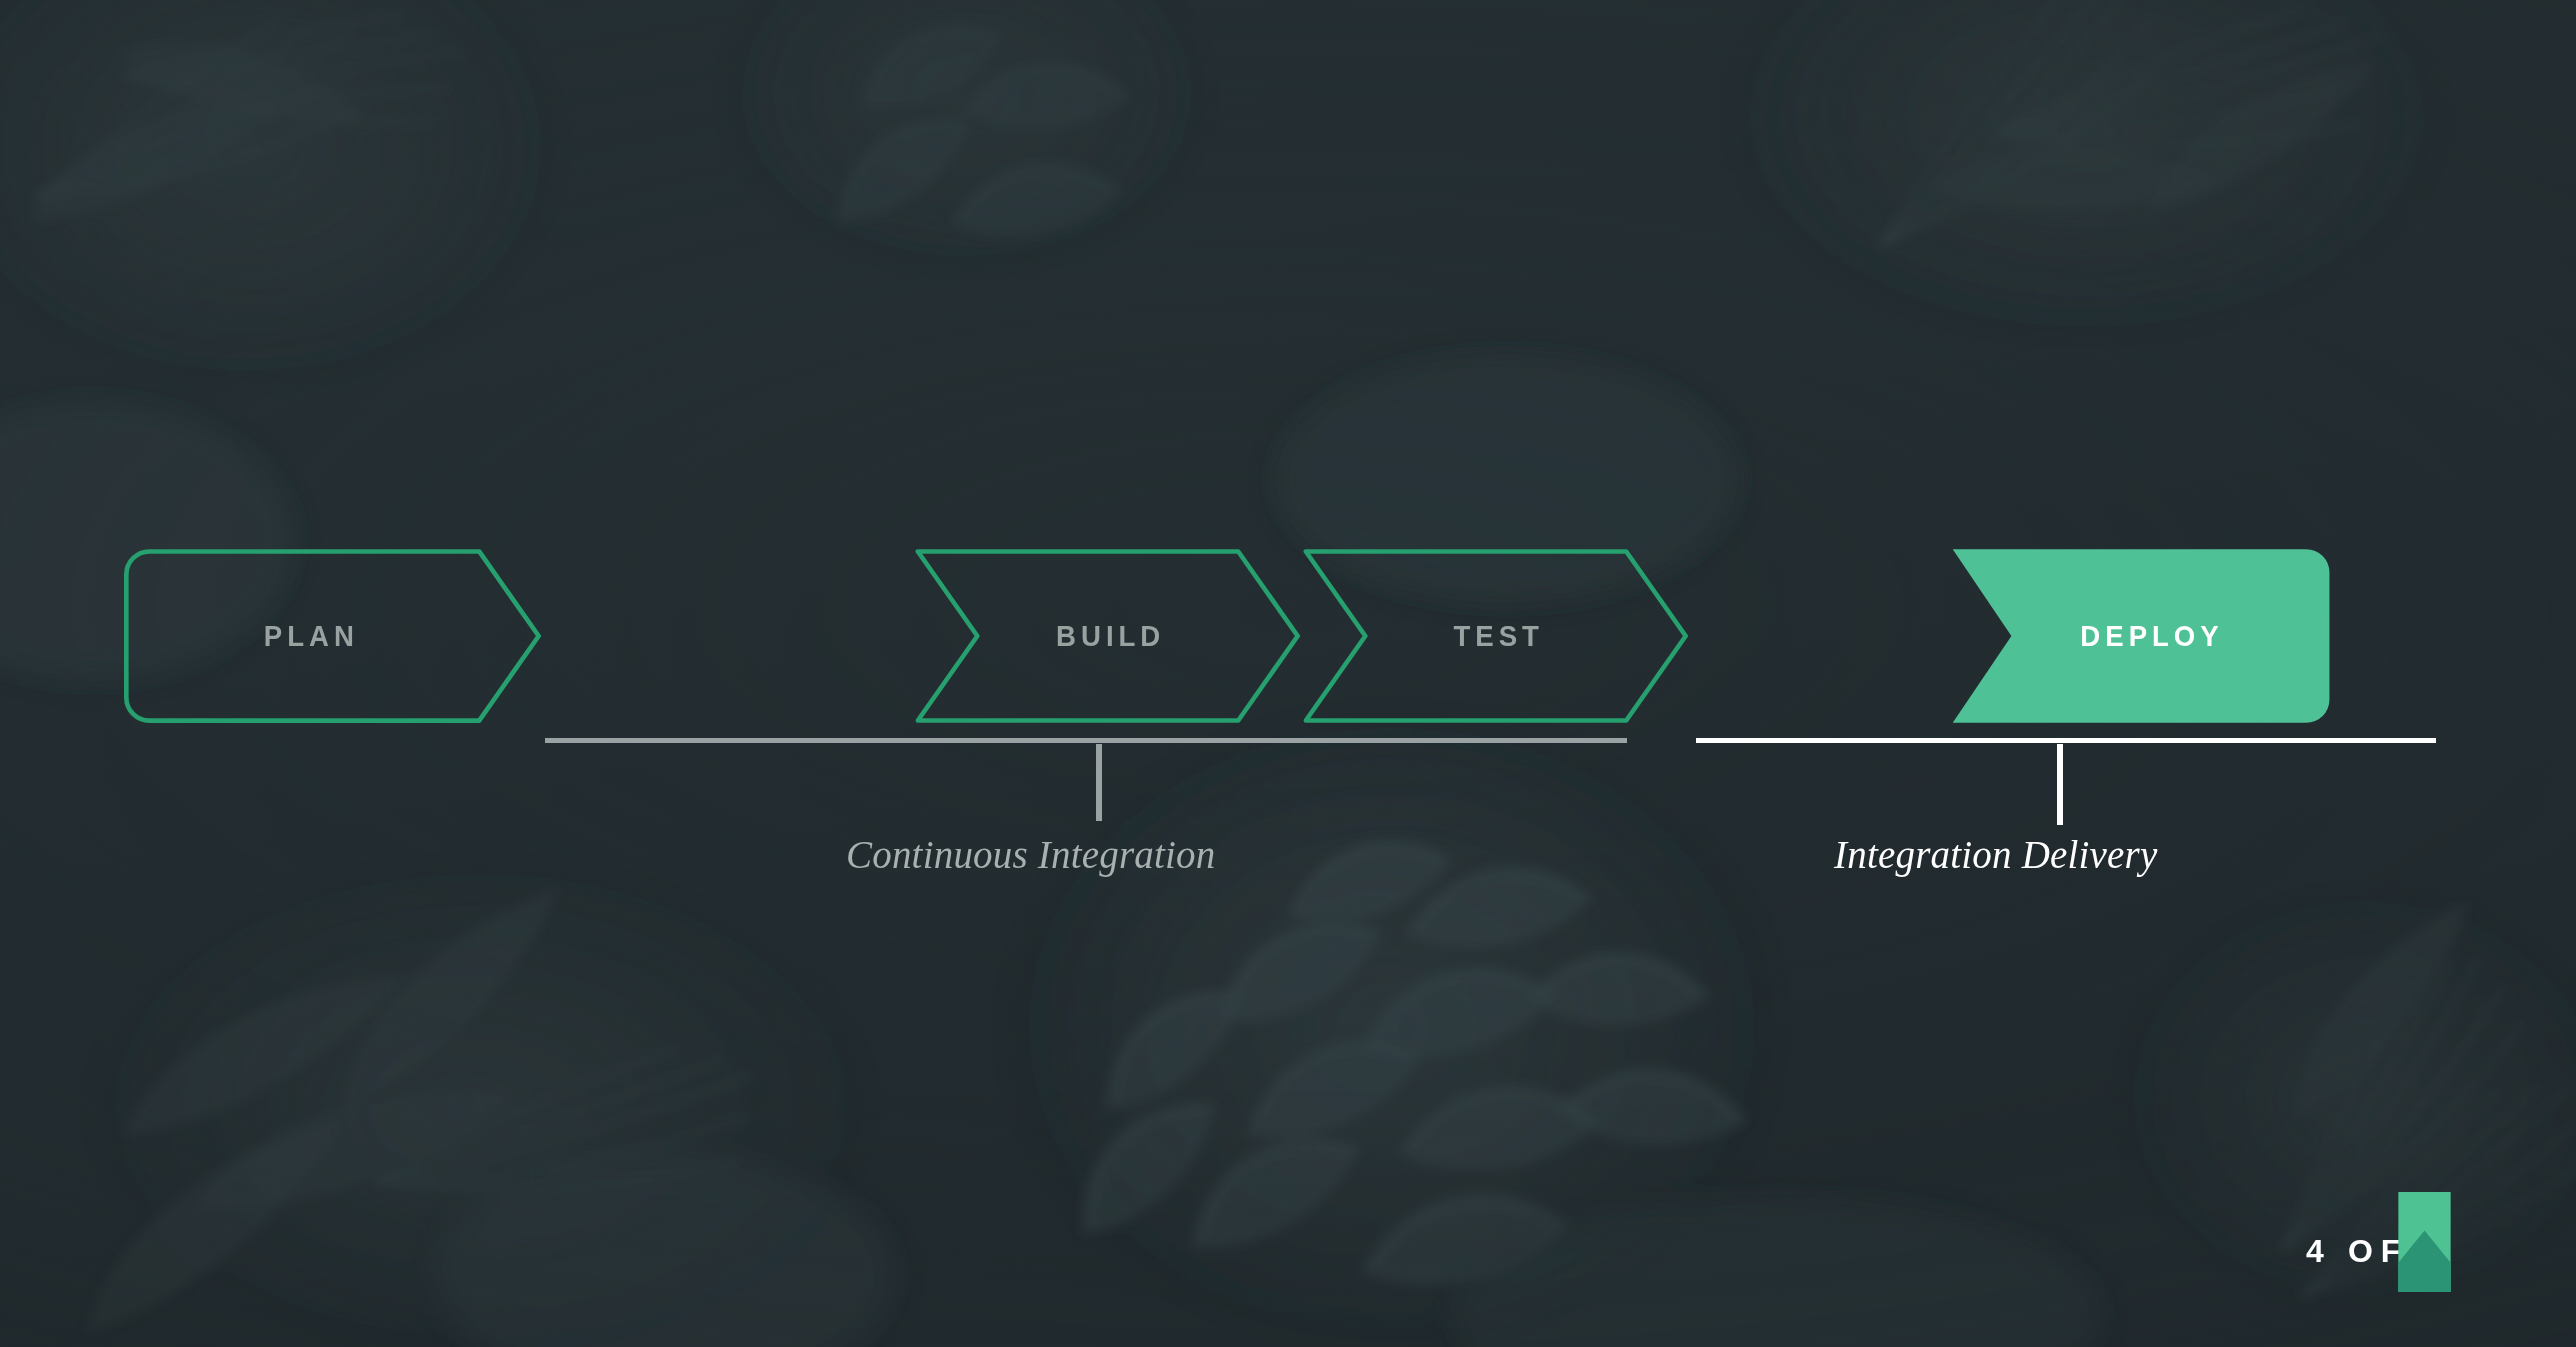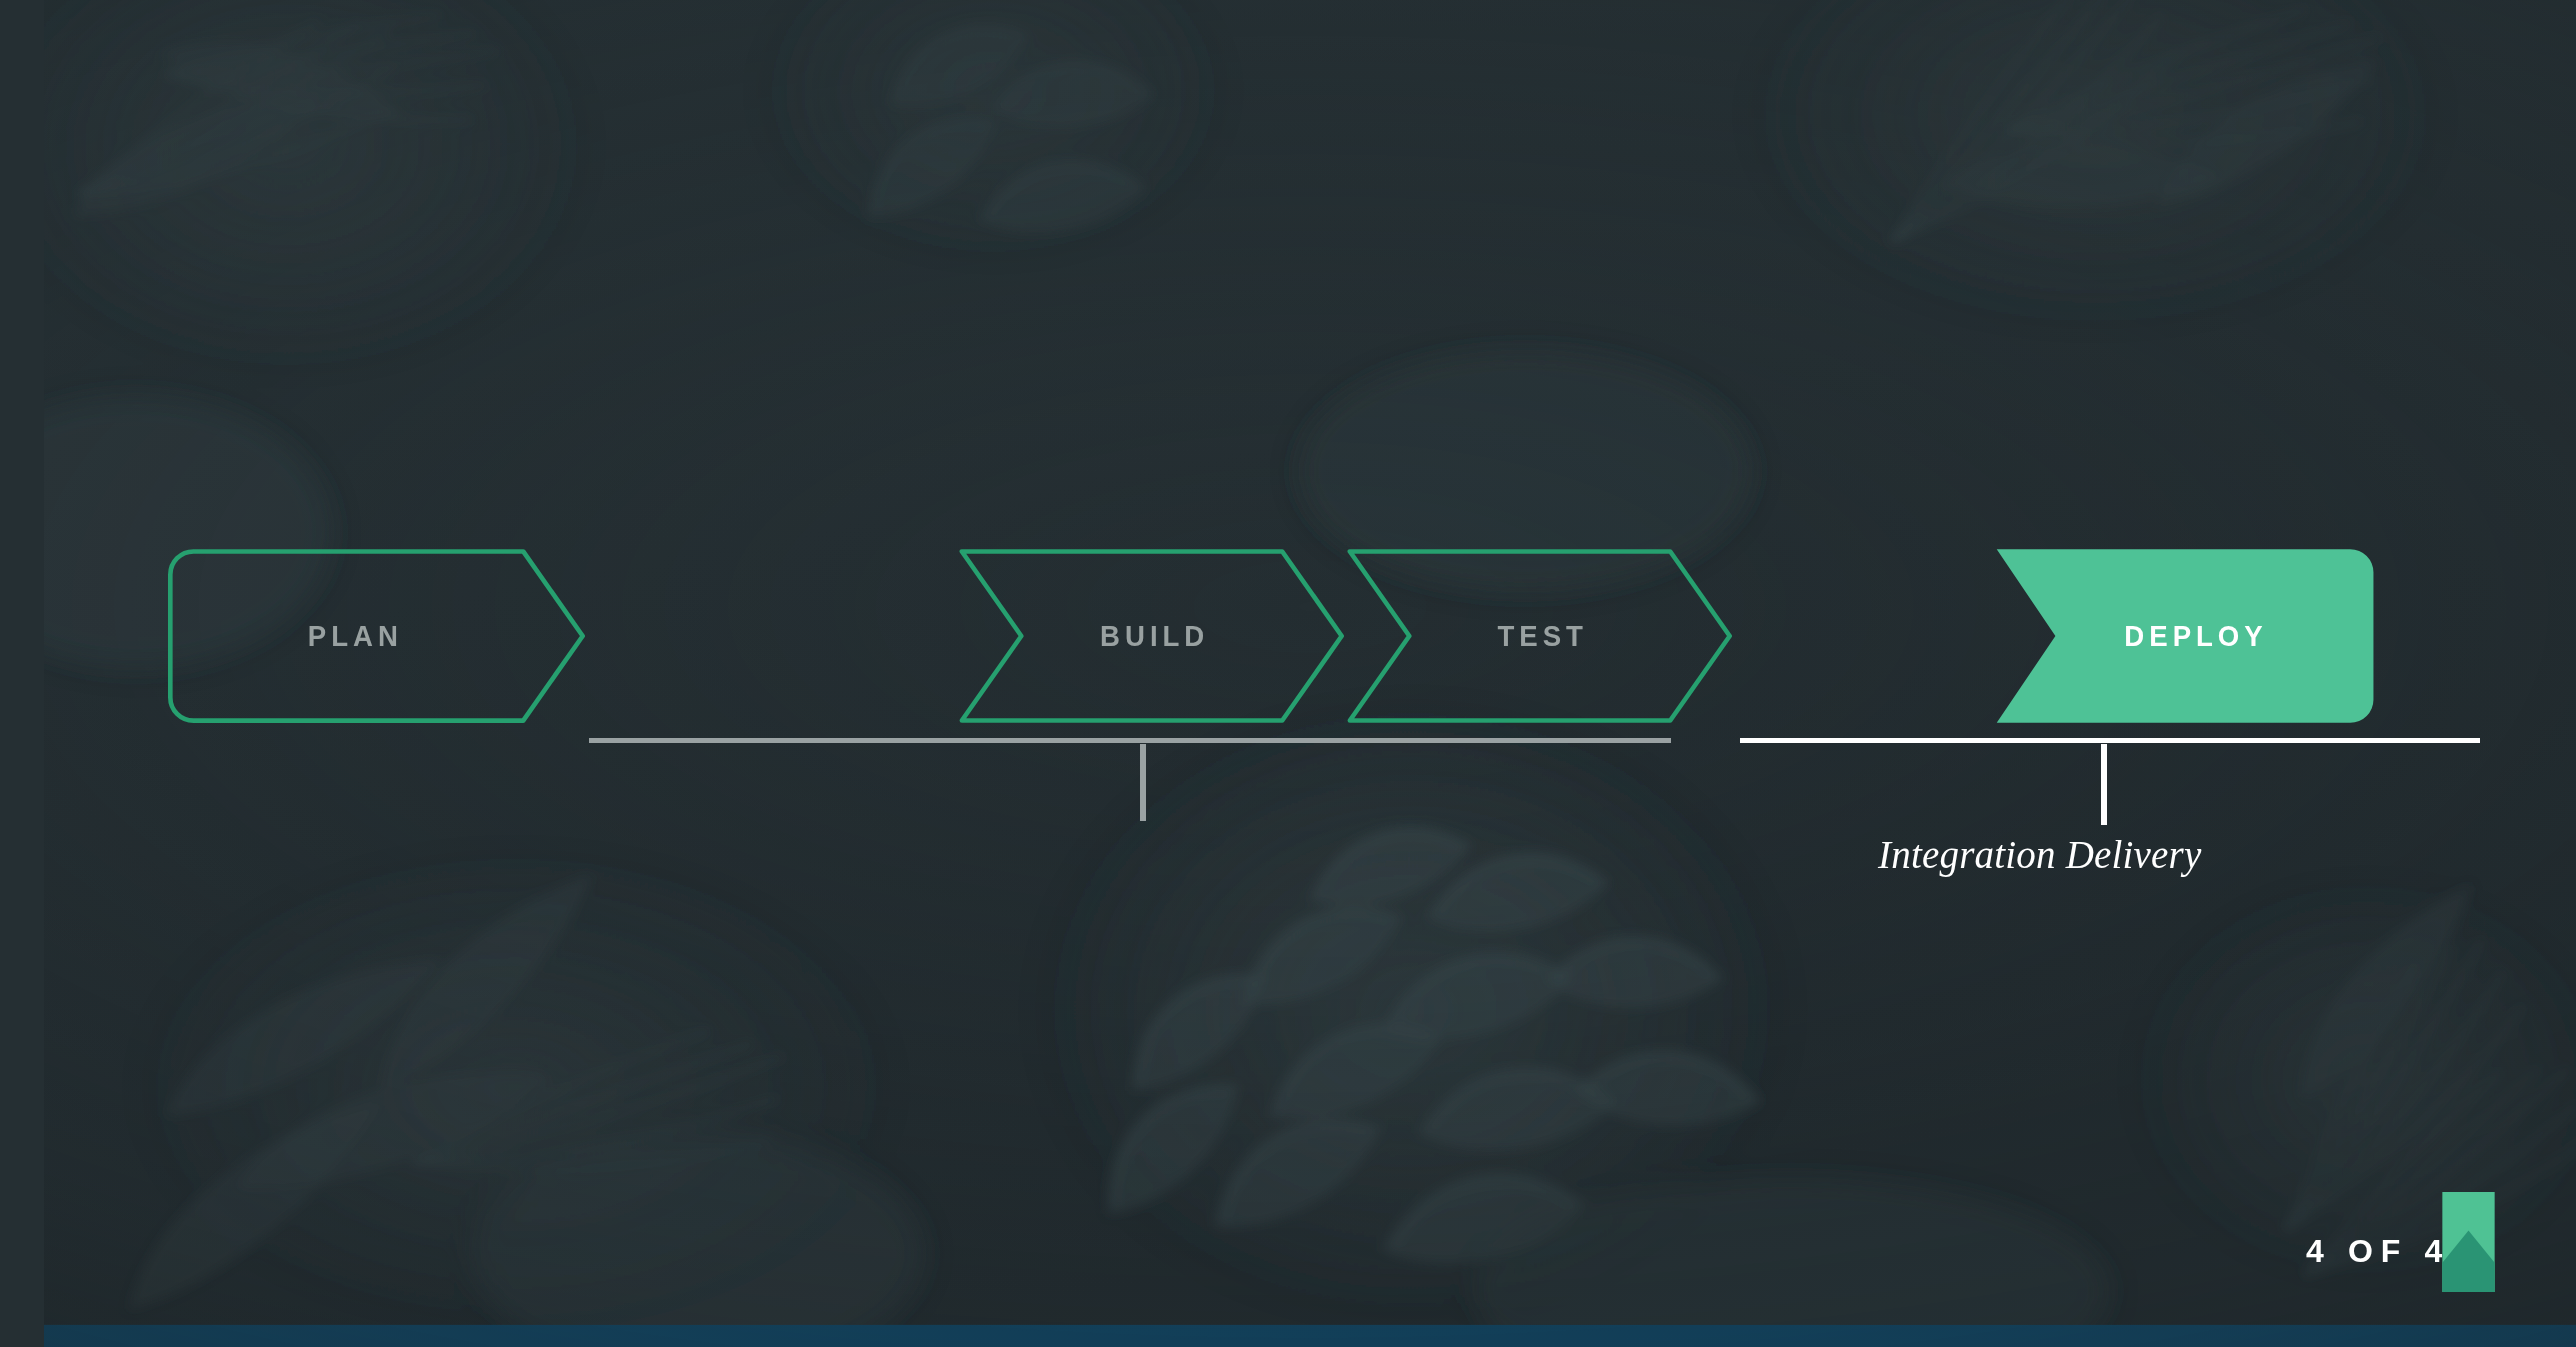--- a/index.html
+++ b/index.html
@@ -15,22 +15,21 @@
     position: relative;
     background: #252f33;
     font-family: "Liberation Sans", sans-serif;
   }
 
   
   #slide {
     position: absolute;
     inset: 0;
     overflow: hidden;
-    background: #0c4a6e;
-    margin-left: 44px;
+    background: #000000;
   }
 
   #bg-texture {
     position: absolute;
     inset: 0;
     opacity: 1;
     pointer-events: none;
   }
 
   #bg-vignette {
@@ -276,20 +275,21 @@
     <div class="stage" style="left:1945px; width:386px;">
       <svg width="386" height="174" viewBox="0 0 500 225">
         <path d="M 10 0 H 468 A 30 30 0 0 1 498 30 V 195 A 30 30 0 0 1 468 225 H 10 L 86 112.5 Z" fill="#4ec296"></path>
       </svg>
       <div class="stage-label active" style="padding-left:46px; padding-right:15.5px;">DEPLOY</div>
     </div>
   </div>
 
   <div class="group-rule" id="ci-rule"></div>
   <div class="group-tick" id="ci-tick"></div>
+  <div class="group-caption" id="ci-caption">Continuous Integration</div>
 
   <div class="group-rule" id="cd-rule"></div>
   <div class="group-tick" id="cd-tick"></div>
   <div class="group-caption" id="cd-caption">Integration Delivery</div>
 
   <div id="page-indicator">4 OF 4</div>
 
   <div id="brand-logo">
     <svg width="53" height="100" viewBox="0 0 68 130">
       <rect x="0" y="0" width="68" height="130" fill="#4fc294"></rect>

